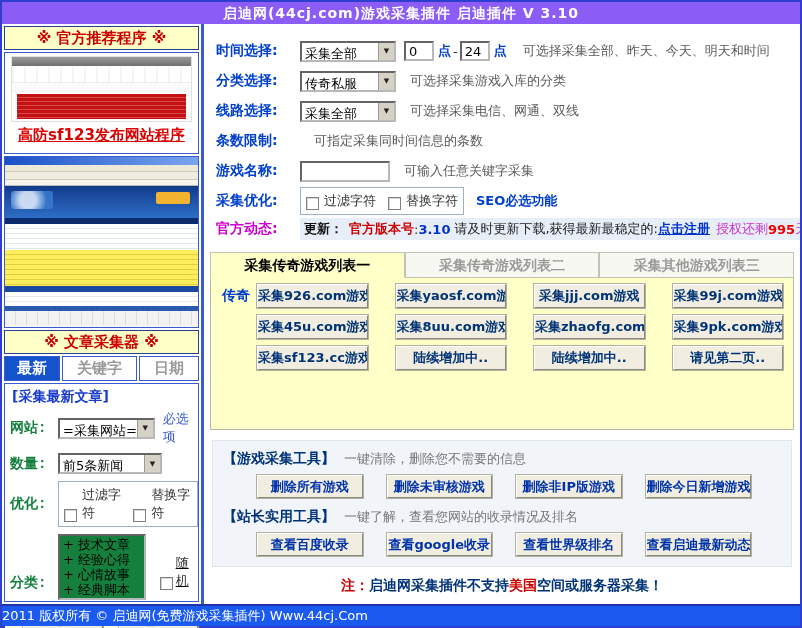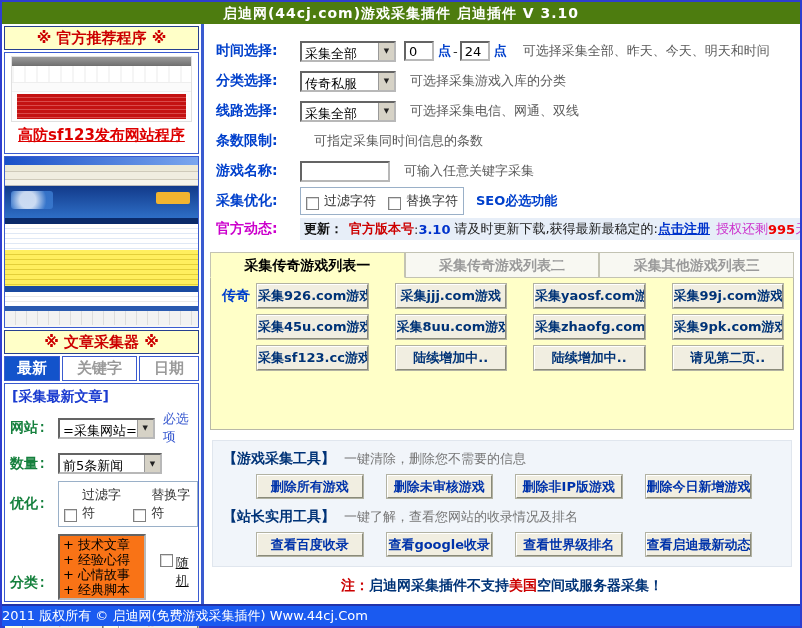--- a/index.html
+++ b/index.html
@@ -1,21 +1,21 @@
 <!DOCTYPE html>
 <html><head>
 <meta charset="utf-8">
 <style>
   * { box-sizing: border-box; margin: 0; padding: 0; }
   html,body { width:802px; height:628px; overflow:hidden; }
   body { font-family:"DejaVu Sans", sans-serif; }
   .app { width:802px; height:628px; border:2px solid #2e3ecf; display:flex; flex-direction:column; background:#fff; }
 
   
-  .titlebar { height:22px; background:#4d7c0f; color:#fff; font-size:14px; font-weight:bold;
+  .titlebar { height:22px; background:#8b5cf6; color:#fff; font-size:14px; font-weight:bold;
               text-align:center; line-height:22px; letter-spacing:1px; flex:0 0 auto; }
 
   .bodyrow { flex:1; display:flex; min-height:0; }
 
   
   .sidebar { width:202px; flex:0 0 202px; background:#fff; border-right:3px solid #3a5bd0;
              display:flex; flex-direction:column; gap:2px; padding:2px; }
   .ypanel { background:#ffffc8; border:1px solid #26408f; color:#cc0000; font-weight:bold;
             font-size:15px; text-align:center; flex:0 0 24px; line-height:22px; }
   .panel { border:1px solid #3a5bd0; background:#fff; overflow:hidden; }
@@ -73,24 +73,24 @@
   .carrow::before { content:"▼"; font-size:7px; color:#222; }
   .w100 { width:104px; }
   .bluehint { color:#3a5bd0; font-size:13px; margin-left:8px; }
   .cb { width:13px; height:13px; background:#fff; border:1px solid #808080;
         box-shadow:inset 1px 1px 0 #d8d8d8; display:inline-block; flex:0 0 13px; cursor:pointer; }
   .cbl { font-size:13px; color:#333; margin-left:3px; }
   .optbox { display:inline-flex; align-items:flex-end; border:1px solid #9ab0c8; padding:4px 5px; gap:2px; }
   .optbox .gap { width:8px; }
   .srow.cat { align-items:flex-end; }
   .srow.cat .slabel { margin-bottom:8px; }
-  .listbox { width:95px; height:66px; border:2px inset #b8b8b8; background:#f97316; font-size:13px;
+  .listbox { width:95px; height:66px; border:2px inset #b8b8b8; background:#15803d; font-size:13px;
              padding:1px 3px; overflow:hidden; }
   .litem { line-height:15px; white-space:nowrap; cursor:default; }
-  .random { display:flex; align-items:flex-start; margin:0 0 10px 14px;text-decoration:underline; }
+  .random { display:flex; align-items:flex-end; margin:0 0 10px 14px;text-decoration:underline; }
   .sbottom { margin:auto -0px 0 -5px; flex:0 0 31px; background:#ffffe0; border-top:1px solid #ccc;
              display:flex; align-items:center; gap:16px; padding-left:18px; }
   .sbtn { background:#f0ede0; border:1px solid; border-color:#fff #7a7a6a #7a7a6a #fff; outline:1px solid #aaa;
           color:#cc2222; font-weight:bold; font-size:14px; padding:2px 11px; font-family:inherit; cursor:pointer; }
 
   
   .main { flex:1; display:flex; flex-direction:column; min-width:0; background:#fff; }
   .mform { padding:12px 0 0 12px; flex:0 0 auto; }
   .frow { display:flex; align-items:center; height:30px; white-space:nowrap; }
   .flabel { width:84px; flex:0 0 84px; color:#0040cc; font-weight:bold; font-size:14px; }
@@ -333,22 +333,22 @@
         <div class="gtab active">采集传奇游戏列表一</div>
         <div class="gtab">采集传奇游戏列表二</div>
         <div class="gtab">采集其他游戏列表三</div>
       </div>
 
       <div class="gpanel">
         <div class="grow">
           <span class="growlab">传奇</span>
           <div class="gbtns">
             <button class="gbtn">采集926.com游戏</button>
+            <button class="gbtn">采集yaosf.com游戏</button>
             <button class="gbtn">采集jjj.com游戏</button>
-            <button class="gbtn">采集yaosf.com游戏</button>
             <button class="gbtn">采集99j.com游戏</button>
           </div>
         </div>
         <div class="grow">
           <span class="growlab"></span>
           <div class="gbtns">
             <button class="gbtn">采集45u.com游戏</button>
             <button class="gbtn">采集8uu.com游戏</button>
             <button class="gbtn">采集zhaofg.com游戏</button>
             <button class="gbtn">采集9pk.com游戏</button>

